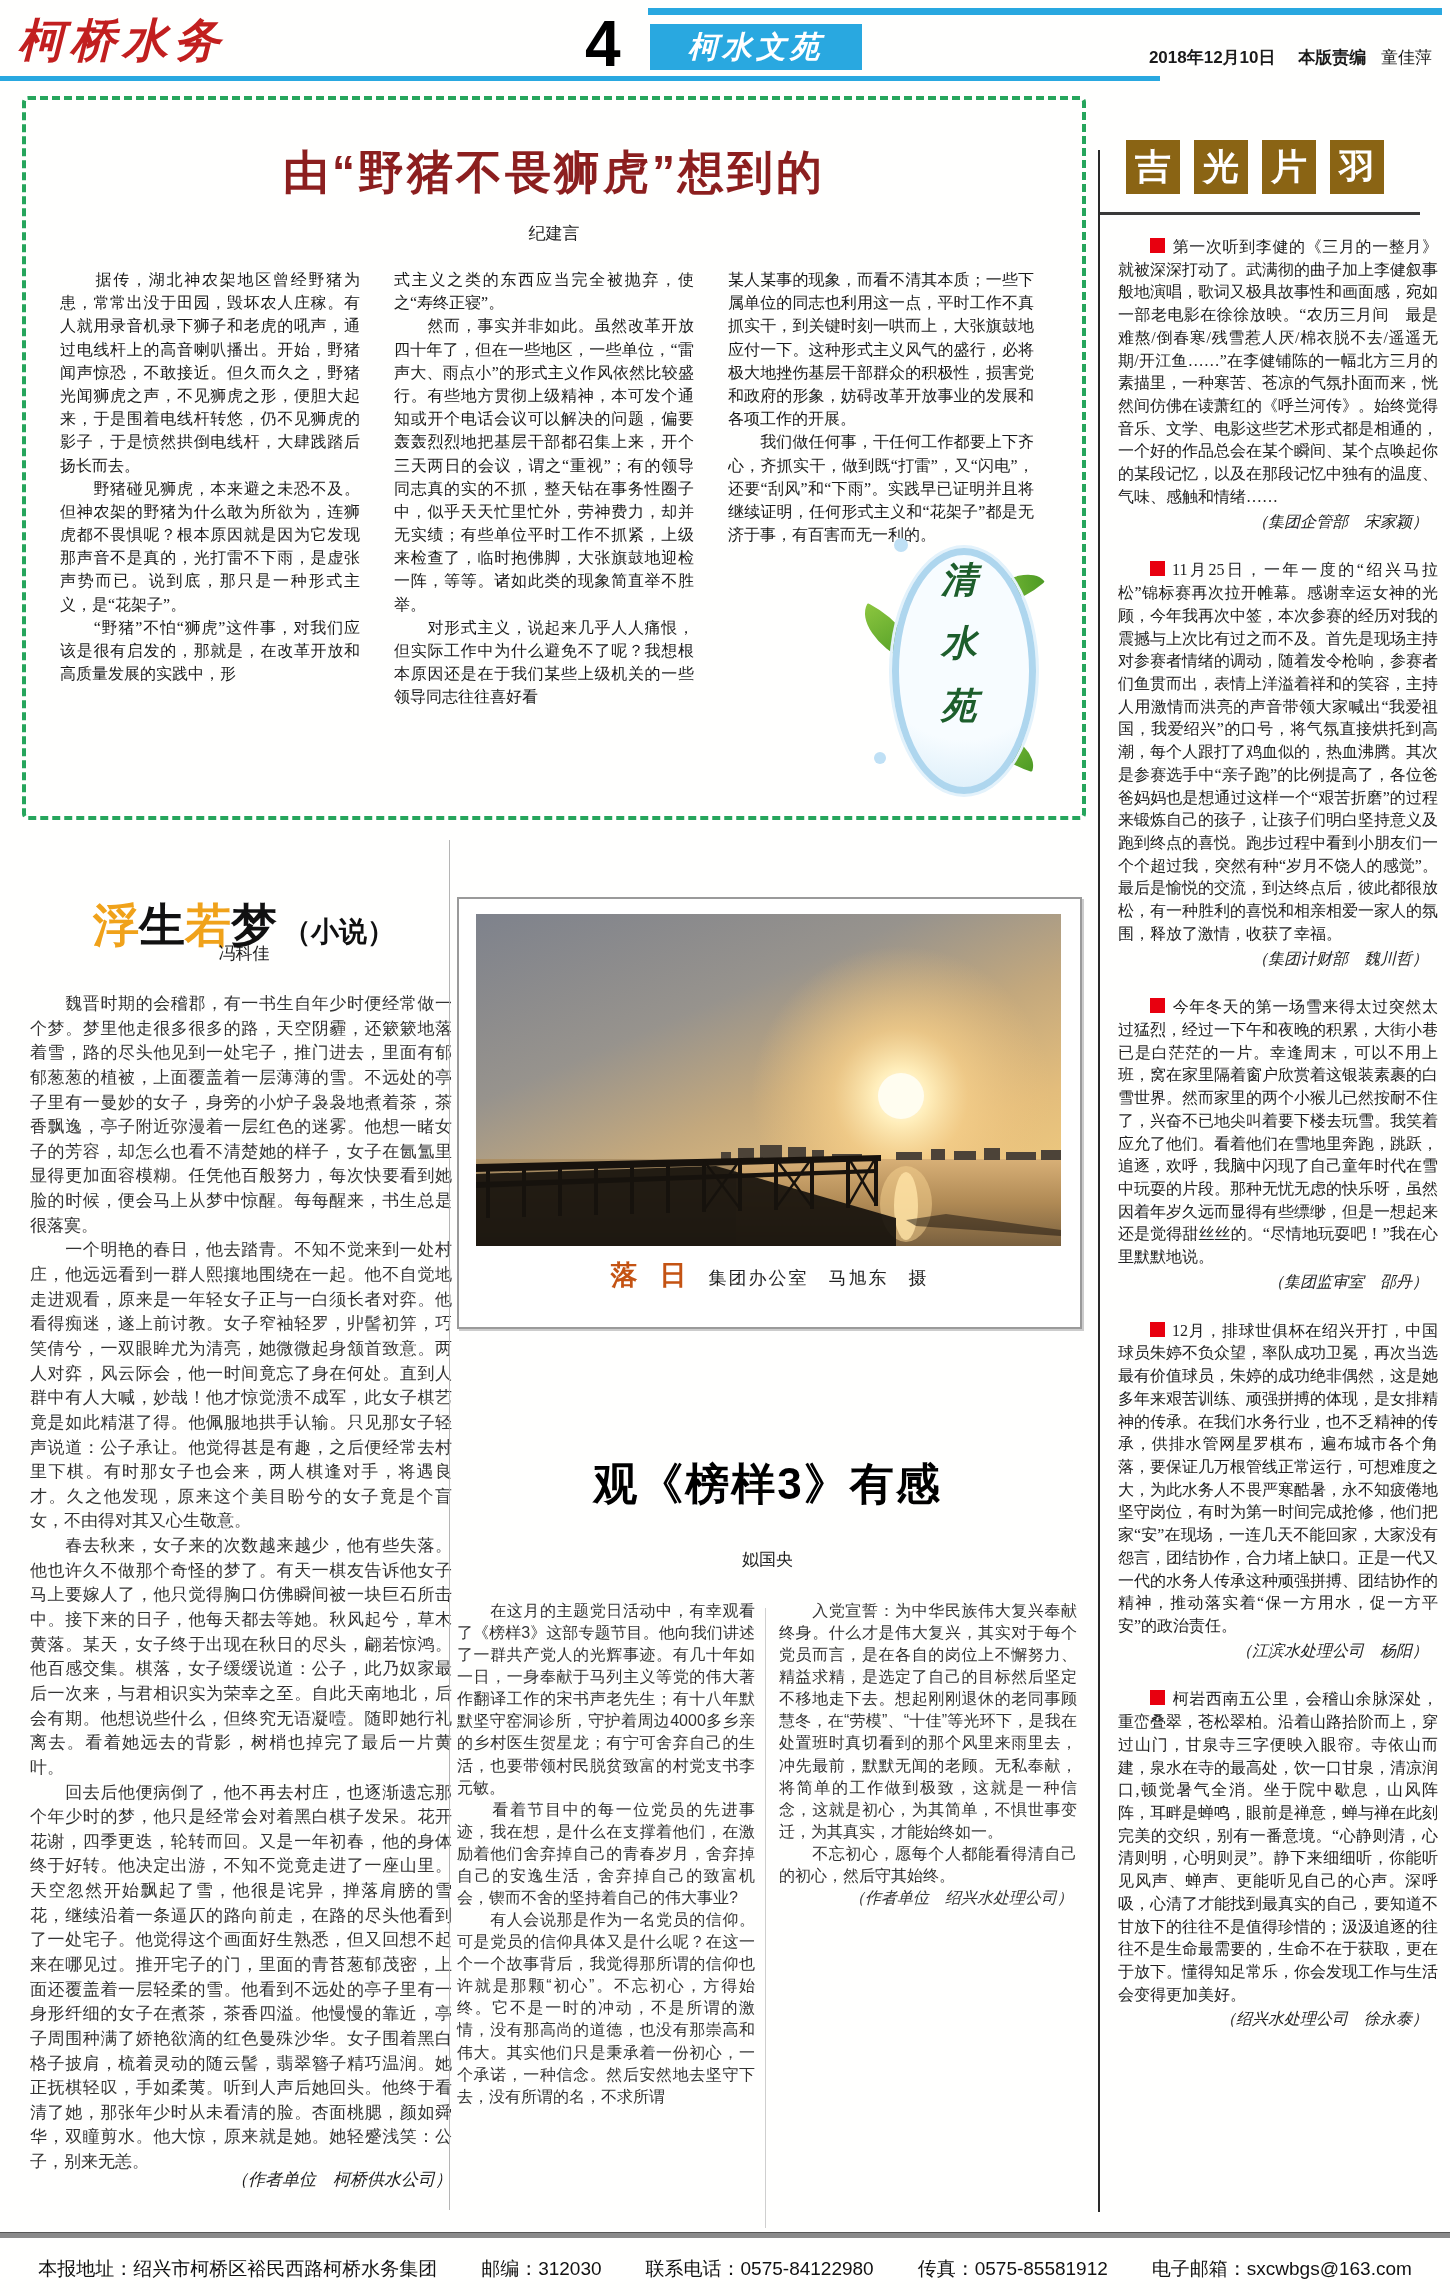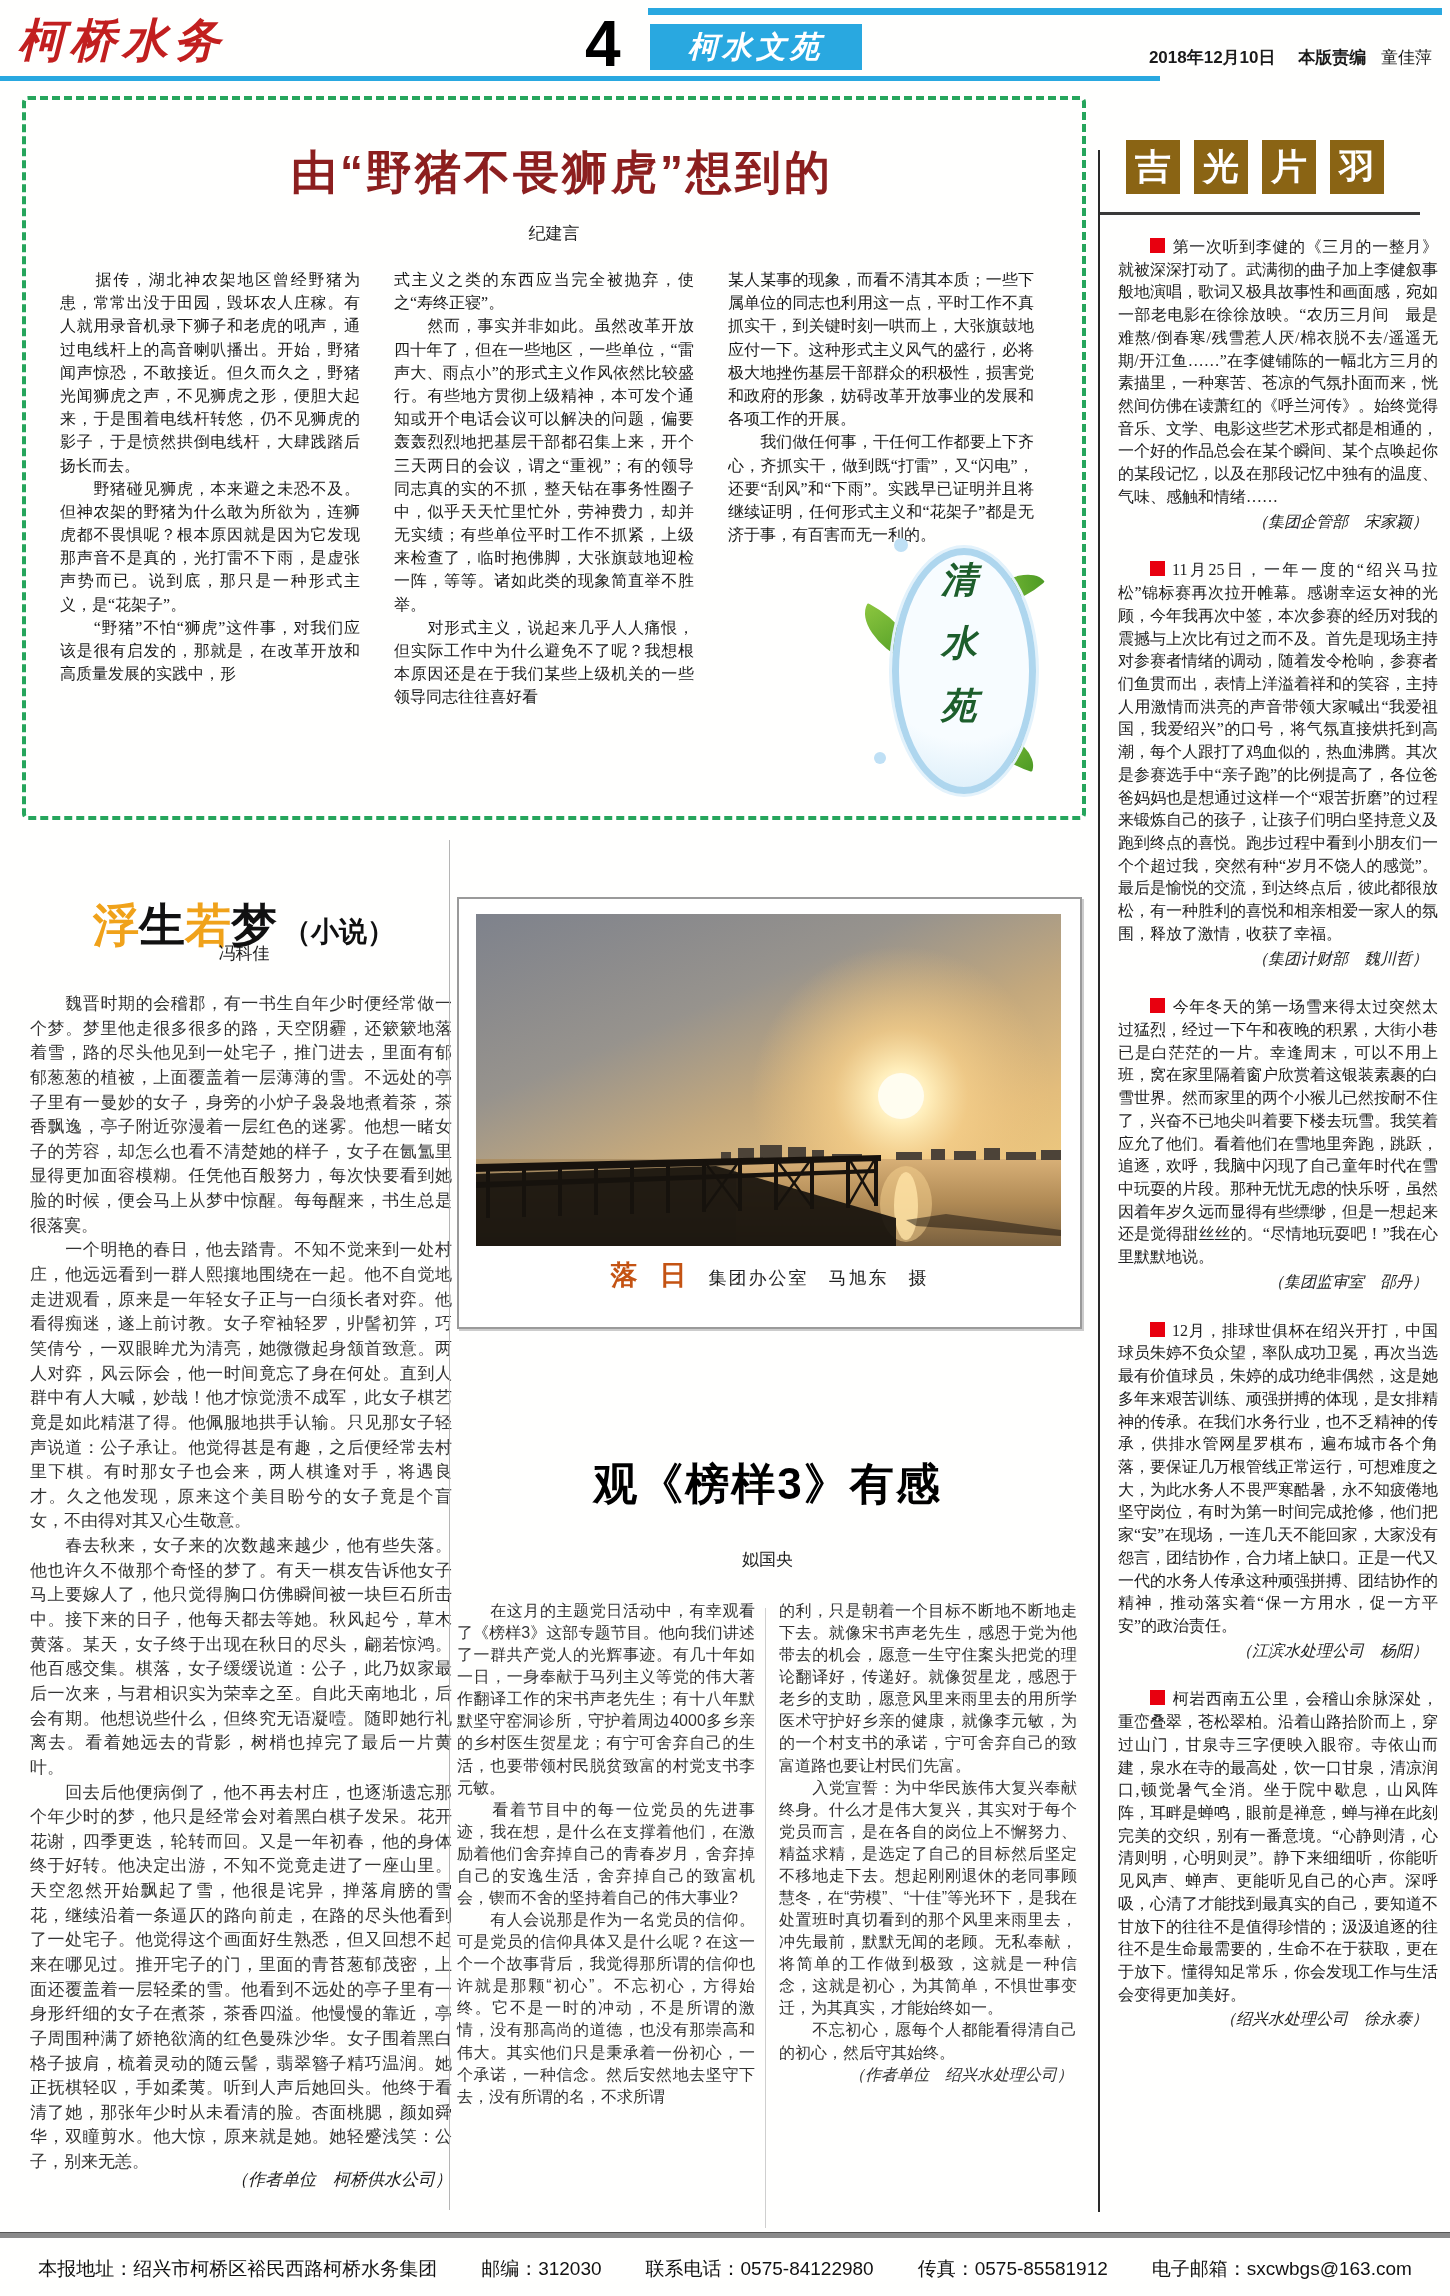--- a/index.html
+++ b/index.html
@@ -15,21 +15,21 @@
             font-family:"Liberation Sans",sans-serif;}
   .section-box{left:650px;top:24px;width:212px;height:46px;background:#29a8e0;color:#fff;
                font-size:30px;font-weight:bold;font-style:italic;display:flex;align-items:center;
                justify-content:center;letter-spacing:4px;}
   .date-line{right:18px;top:46px;font-size:17px;font-weight:bold;font-family:"Liberation Sans",sans-serif;}
   .date-line .editor{font-weight:normal;font-family:"Liberation Serif",serif;text-align:center;}
   .head-rule{left:0;top:76px;width:1160px;height:5px;background:#29a8e0;}
 
   
   .a1-box{left:22px;top:96px;width:1056px;height:716px;border:4px dashed #26a55c;border-radius:6px;}
-  .a1-title{left:8px;top:42px;width:100%;text-align:center;font-size:46px;font-weight:bold;
+  .a1-title{left:0;top:42px;width:100%;text-align:center;font-size:46px;font-weight:bold;
             color:#8c1f1f;letter-spacing:3px;font-family:"Liberation Sans",sans-serif;}
   .a1-author{left:0;top:122px;width:100%;text-align:center;font-size:17px;color:#222;}
   .a1col{top:168px;width:300px;height:525px;font-size:16px;line-height:1.45;text-align:justify;overflow:hidden;}
   .a1col p{margin:0;}
   .c1{left:34px;} .c2{left:368px;} .c3{left:702px;width:306px;}
 
   
   .badge{left:838px;top:438px;width:190px;height:262px;}
   .badge-oval{position:absolute;left:28px;top:10px;width:130px;height:232px;border-radius:50%;
               background:radial-gradient(circle at 50% 40%, #f7fcff 60%, #d9edf9 100%);
@@ -251,21 +251,20 @@
 
 <div class="abs a2-title">观《榜样3》有感</div>
 <div class="abs a2-author">姒国央</div>
 <div class="abs a2col a2c1">
     <p>　　在这月的主题党日活动中，有幸观看了《榜样3》这部专题节目。他向我们讲述了一群共产党人的光辉事迹。有几十年如一日，一身奉献于马列主义等党的伟大著作翻译工作的宋书声老先生；有十八年默默坚守窑洞诊所，守护着周边4000多乡亲的乡村医生贺星龙；有宁可舍弃自己的生活，也要带领村民脱贫致富的村党支书李元敏。</p>
     <p>　　看着节目中的每一位党员的先进事迹，我在想，是什么在支撑着他们，在激励着他们舍弃掉自己的青春岁月，舍弃掉自己的安逸生活，舍弃掉自己的致富机会，锲而不舍的坚持着自己的伟大事业?</p>
     <p>　　有人会说那是作为一名党员的信仰。可是党员的信仰具体又是什么呢？在这一个一个故事背后，我觉得那所谓的信仰也许就是那颗“初心”。不忘初心，方得始终。它不是一时的冲动，不是所谓的激情，没有那高尚的道德，也没有那崇高和伟大。其实他们只是秉承着一份初心，一个承诺，一种信念。然后安然地去坚守下去，没有所谓的名，不求所谓</p>
   </div>
 <div class="abs a2col a2c2">
   <div>
-      <p>的利，只是朝着一个目标不断地不断地走下去。就像宋书声老先生，感恩于党为他带去的机会，愿意一生守住案头把党的理论翻译好，传递好。就像贺星龙，感恩于老乡的支助，愿意风里来雨里去的用所学医术守护好乡亲的健康，就像李元敏，为的一个村支书的承诺，宁可舍弃自己的致富道路也要让村民们先富。</p>
       <p>　　入党宣誓：为中华民族伟大复兴奉献终身。什么才是伟大复兴，其实对于每个党员而言，是在各自的岗位上不懈努力、精益求精，是选定了自己的目标然后坚定不移地走下去。想起刚刚退休的老同事顾慧冬，在“劳模”、“十佳”等光环下，是我在处置班时真切看到的那个风里来雨里去，冲先最前，默默无闻的老顾。无私奉献，将简单的工作做到极致，这就是一种信念，这就是初心，为其简单，不惧世事变迁，为其真实，才能始终如一。</p>
       <p>　　不忘初心，愿每个人都能看得清自己的初心，然后守其始终。</p>
     </div>
   <div class="a2-attr">（作者单位　绍兴水处理公司）</div>
 </div>
 
 <div class="abs side-header" id="side-header">
     <div class="sq">吉</div>
     <div class="sq">光</div>
     <div class="sq">片</div>

